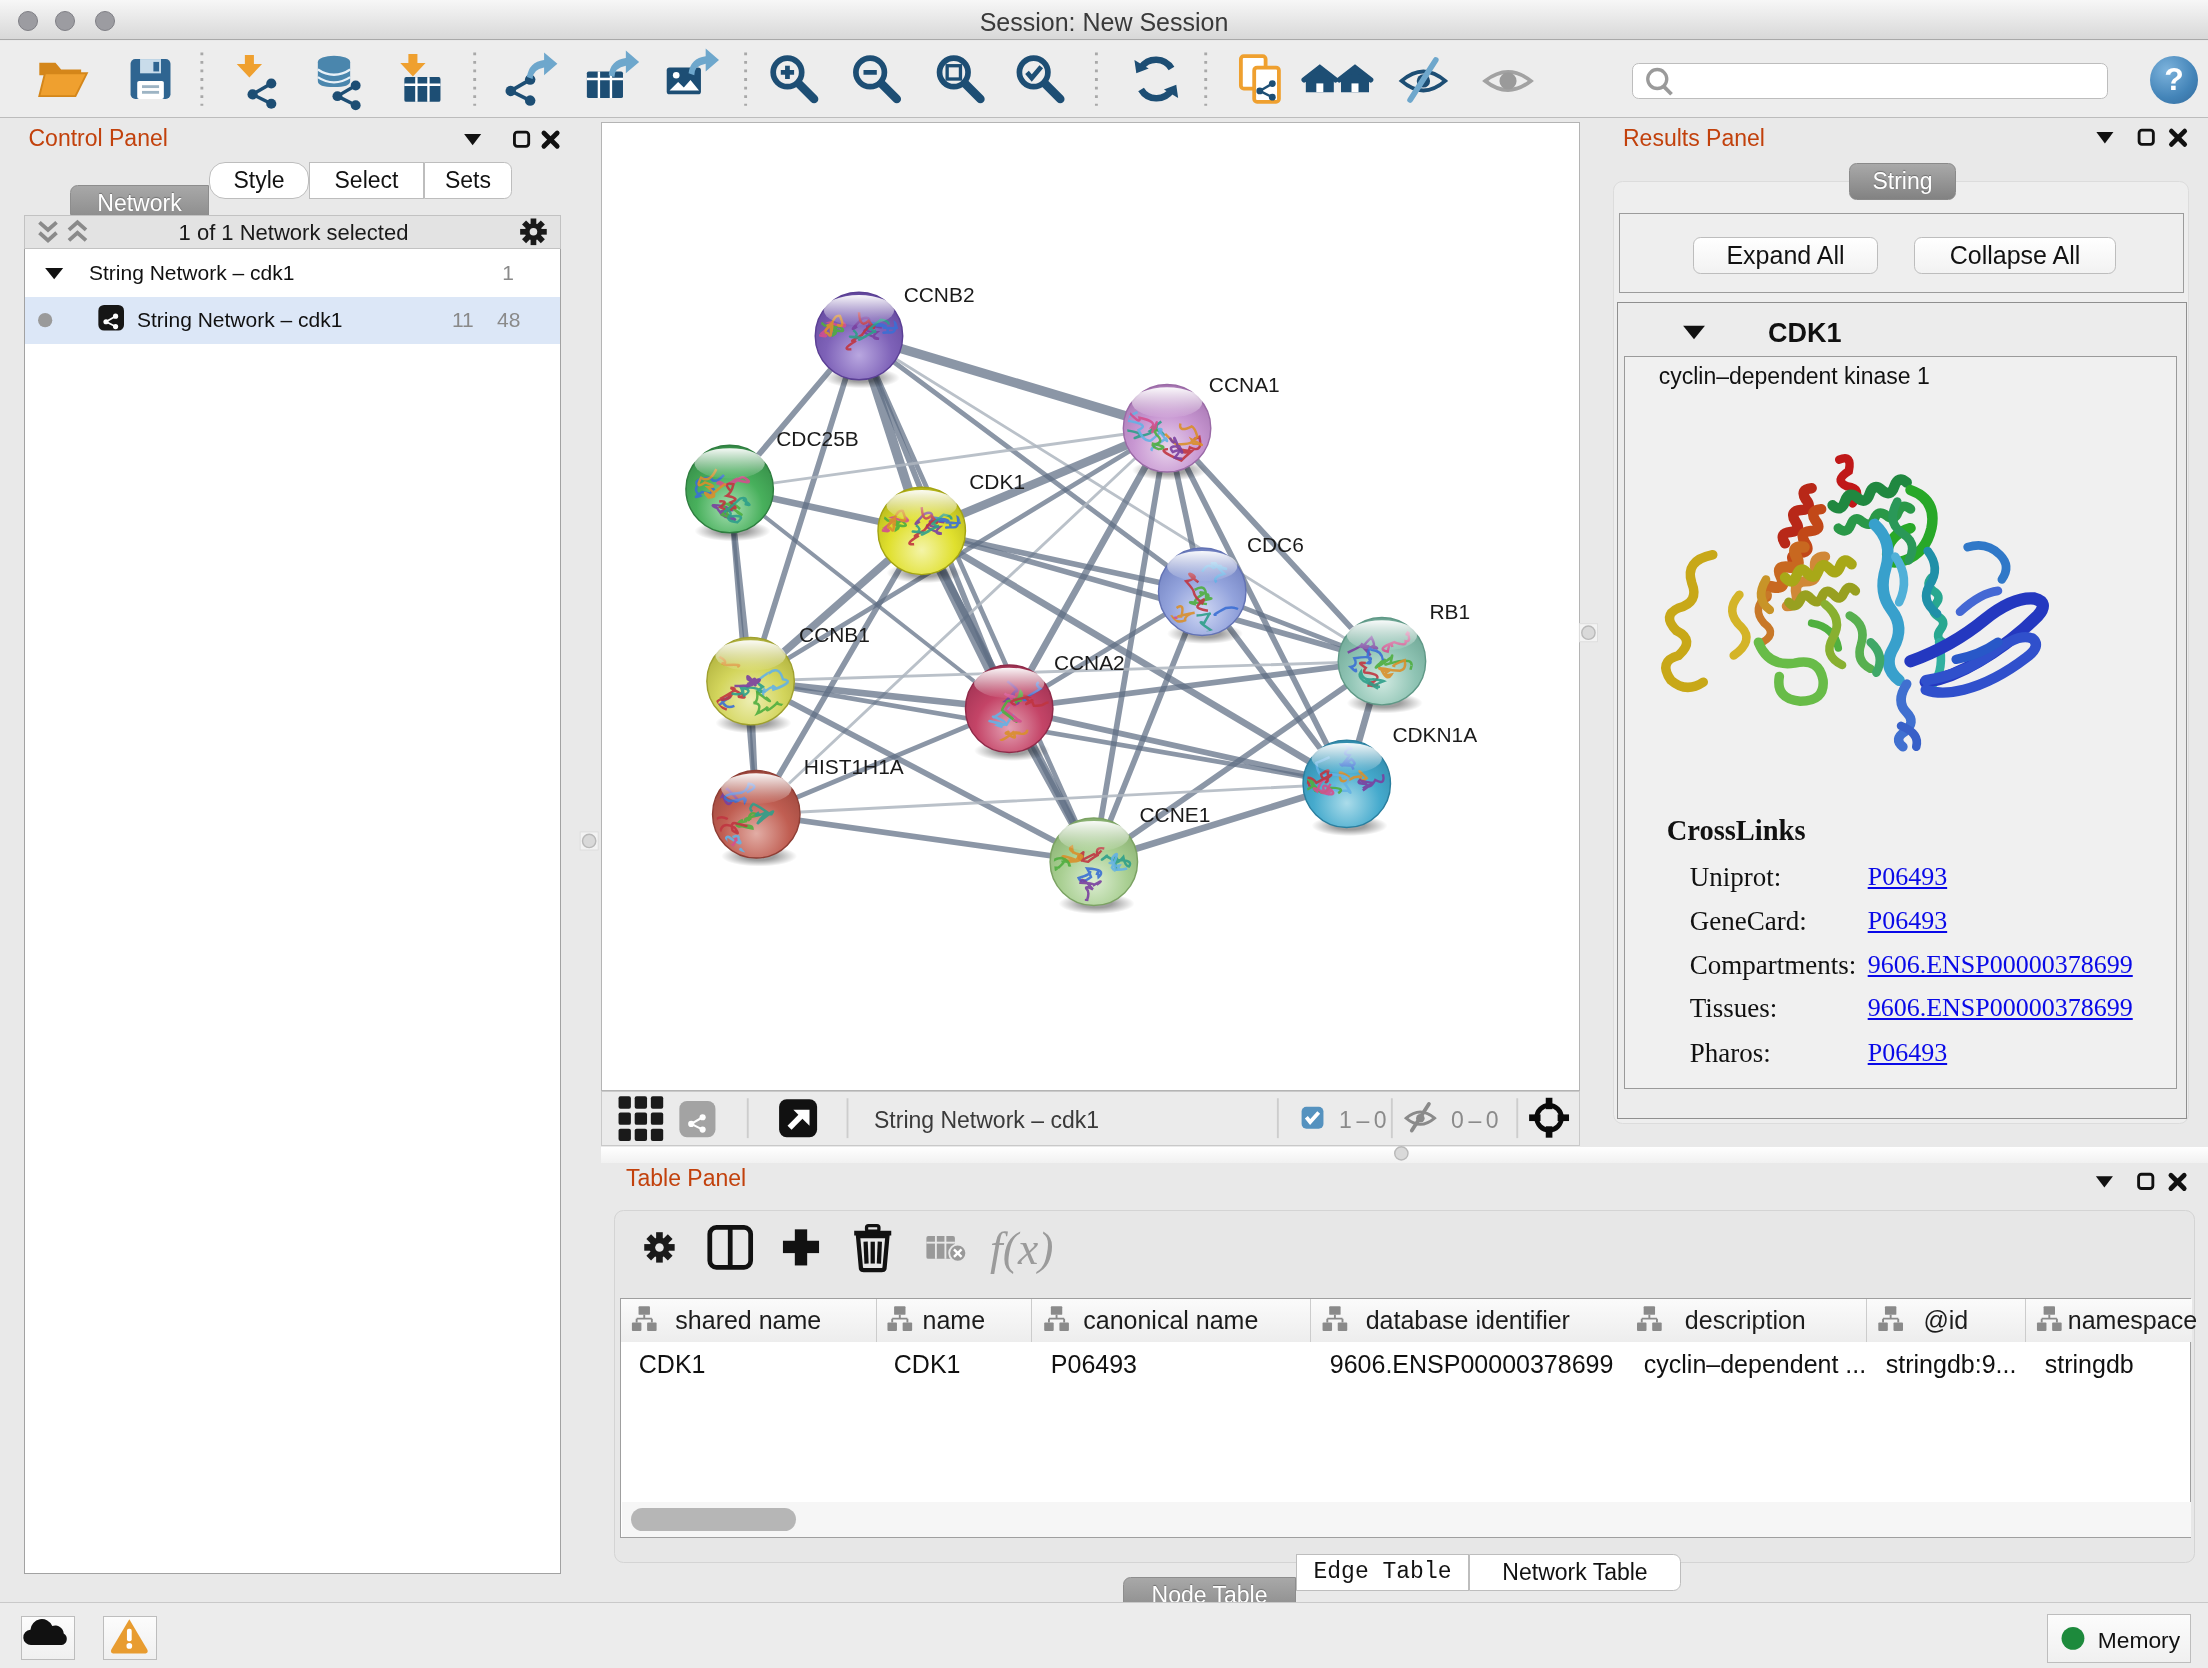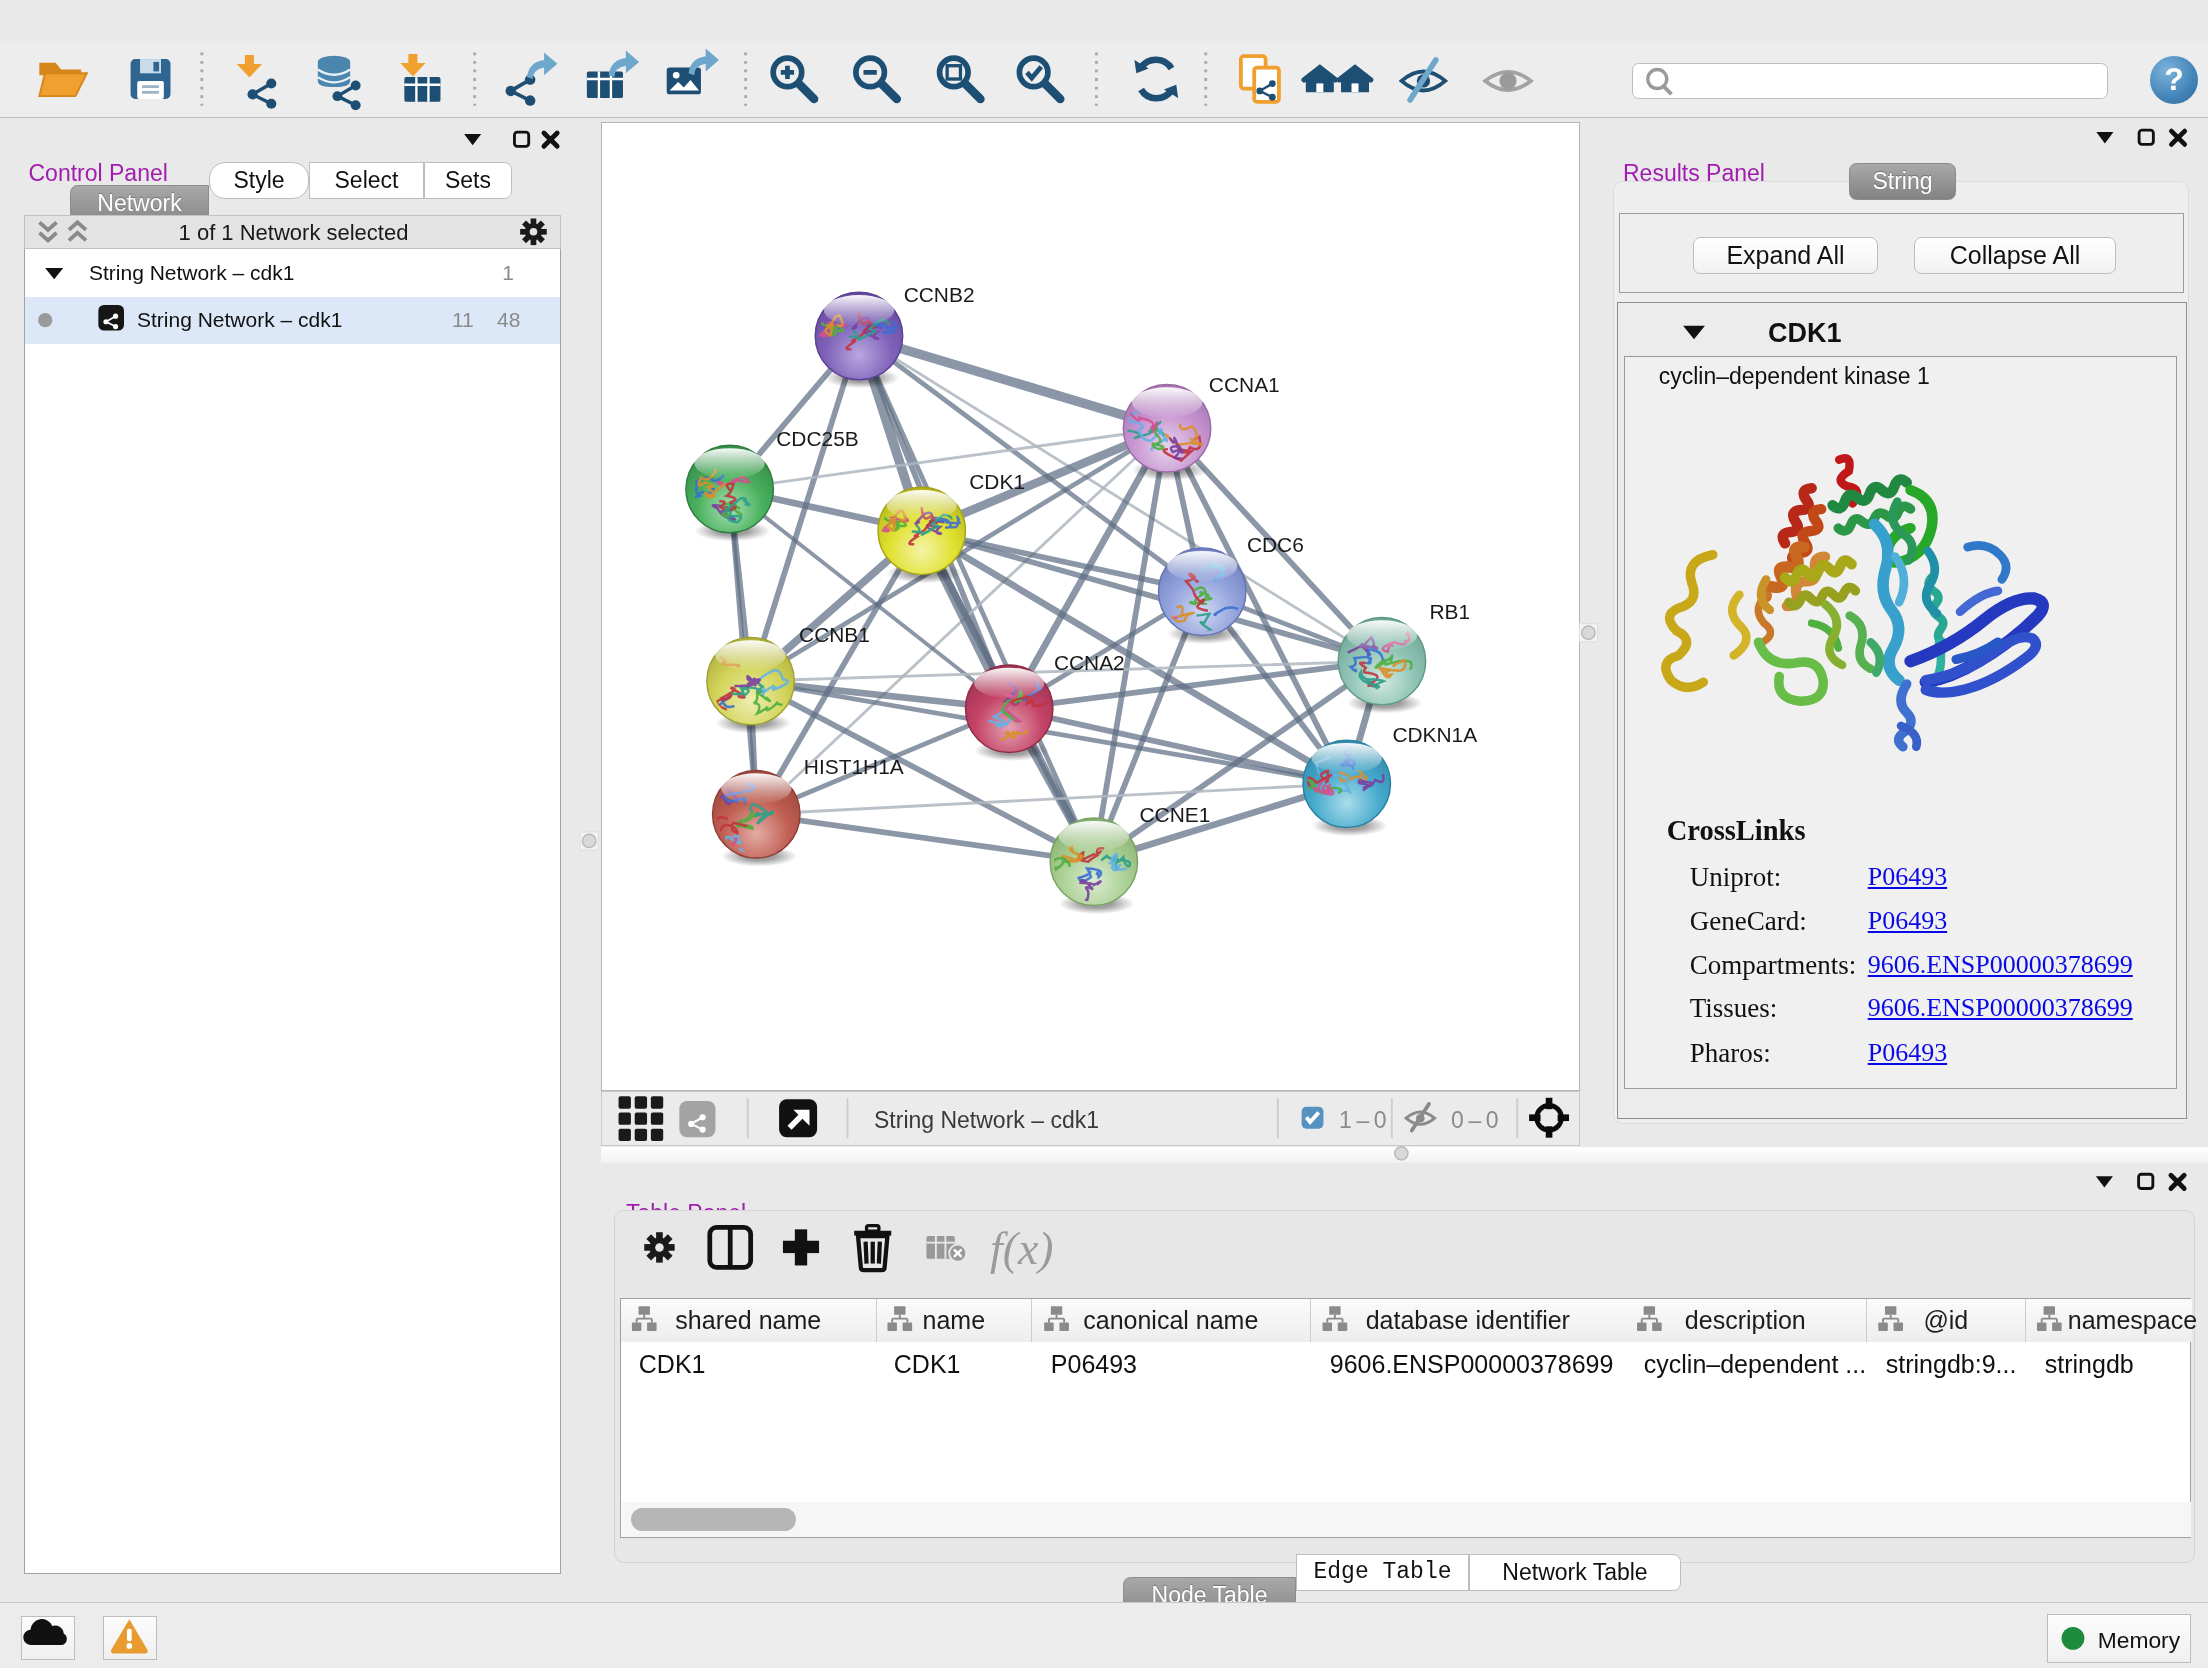--- a/index.html
+++ b/index.html
@@ -15,21 +15,21 @@
 .tlight { top:10.5px; width:20px; height:20px; border-radius:50%; background:#9c9ca1; border:1px solid #7f7f85; }
 #title { left:0; top:7.6px; width:2208px; text-align:center; font-size:25px; font-weight:500; color:#3a3a3a; }
 
 
 #toolbar { left:0; top:41px; width:2208px; height:77px; background:#ededed; border-bottom:1.9px solid #bcbcbc; }
 #searchbox { left:1632px; top:22px; width:476px; height:36px; background:#fff; border:1.9px solid #bdbdbd; border-radius:6.7px; }
 #helpbtn { left:2150px; top:15px; width:48px; height:48px; border-radius:50%;
   background:radial-gradient(circle at 35% 30%, #7db3dc, #4384b8 60%, #33699a); color:#fff; font-size:32px; font-weight:bold; text-align:center; line-height:46px; }
 
 
-.ptitle { font-size:23px; color:#a21caf;margin-top:35px; }
+.ptitle { font-size:23px; color:#c2410c; }
 
 
 #cp-title { left:28.5px; top:125px; }
 #cp-tabs { left:70px; top:162px; height:37px; }
 .tab { position:absolute; top:0; height:37px; border:1px solid #bdbdbd; background:#fff; color:#111;
   font-size:23px; text-align:center; line-height:35px; }
 .tab.sel { background:linear-gradient(#a8a8a8,#8a8a8a); color:#fff; border-color:#8d8d8d; text-shadow:0 -1px 1px rgba(0,0,0,.3);margin-top:23px;}
 #cp-subhdr { left:24px; top:215px; width:537px; height:34px; background:#e3e3e3; border:1px solid #c2c2c2; }
 #cp-list { left:24px; top:249px; width:537px; height:1325px; background:#fff; border:1px solid #a2a2a2; border-top:none; }
 .cprow { position:absolute; left:0; width:535px; height:47px; font-size:21px; color:#111; }
@@ -70,20 +70,26 @@
 
 
 #statusbar { left:0px; top:1602px; width:2208px; height:67px; background:#ececec; border-top:1.9px solid #c9c9c9; }
 .sbtn { position:absolute; background:linear-gradient(#fcfcfc,#f0f0f0); border:1.9px solid #bdbdbd; }
 #memory { left:2047px; top:11.4px; width:144px; height:49px; font-size:23px; color:#111; }
 </style>
 </head>
 <body>
 <div id="app">
 
+  <div id="titlebar" class="abs">
+    <div class="tlight abs" style="left:18px"></div>
+    <div class="tlight abs" style="left:55px"></div>
+    <div class="tlight abs" style="left:95px"></div>
+    <div id="title" class="abs">Session: New Session</div>
+  </div>
 
   <div id="toolbar" class="abs"></div>
   <svg class="abs" style="left:0;top:41px" width="2208" height="77" xmlns="http://www.w3.org/2000/svg" viewBox="0 0 2322 81">
       <line x1="212" y1="12" x2="212" y2="68" stroke="#a8a8a8" stroke-width="3" stroke-dasharray="3,6"></line>
       <line x1="499" y1="12" x2="499" y2="68" stroke="#a8a8a8" stroke-width="3" stroke-dasharray="3,6"></line>
       <line x1="784" y1="12" x2="784" y2="68" stroke="#a8a8a8" stroke-width="3" stroke-dasharray="3,6"></line>
       <line x1="1153" y1="12" x2="1153" y2="68" stroke="#a8a8a8" stroke-width="3" stroke-dasharray="3,6"></line>
       <line x1="1268" y1="12" x2="1268" y2="68" stroke="#a8a8a8" stroke-width="3" stroke-dasharray="3,6"></line>
       <g transform="translate(66,40)">
         <path d="M-25,-17 h17 l6,7 h21 v6 h-44 z" fill="#d4861a"></path>

